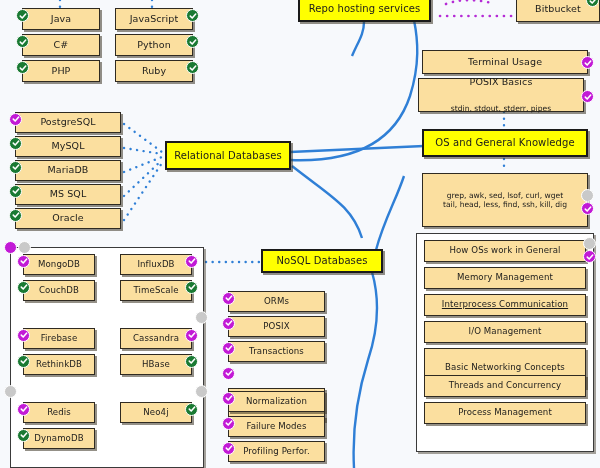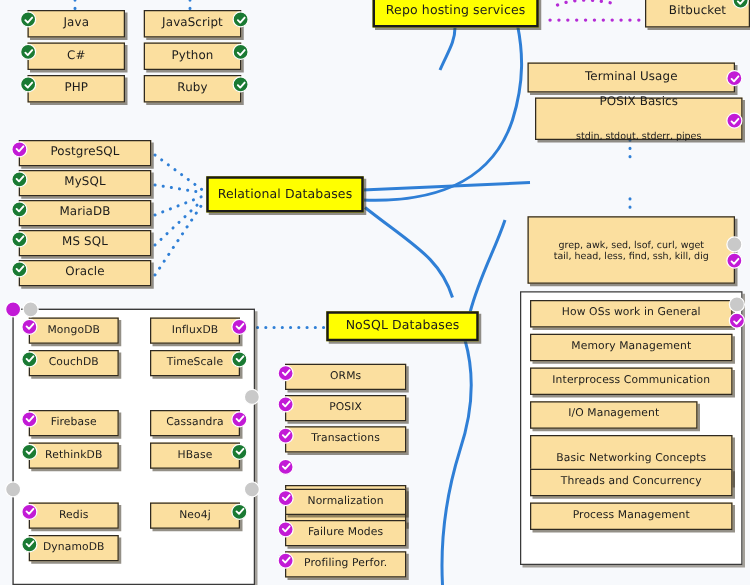--- a/index.html
+++ b/index.html
@@ -384,54 +384,57 @@
 
   <div class="node" style="left:422px;top:50px;width:166px;height:24px;">
     <span class="t">Terminal Usage</span>
   </div>
   <div class="badge prog" style="left:581px;top:56px;">
     <svg viewBox="0 0 10 10">
         <path d="M1.6 5.2 L4 7.6 L8.4 2.6" stroke="#fff" stroke-width="1.9" fill="none" stroke-linecap="round" stroke-linejoin="round"></path>
       </svg>
   </div>
 
-  <div class="node" style="left:428px;top:78px;width:166px;height:34px;gap:16px;">
+  <div class="node" style="left:418px;top:78px;width:166px;height:34px;gap:16px;">
     <span class="t">POSIX Basics</span>
     <span class="sub">stdin, stdout, stderr, pipes</span>
   </div>
   <div class="badge prog" style="left:581px;top:90px;">
     <svg viewBox="0 0 10 10">
         <path d="M1.6 5.2 L4 7.6 L8.4 2.6" stroke="#fff" stroke-width="1.9" fill="none" stroke-linecap="round" stroke-linejoin="round"></path>
       </svg>
   </div>
 
+  <div class="node primary" style="left:422px;top:129px;width:166px;height:28px;">
+    <span class="t">OS and General Knowledge</span>
+  </div>
 
   <div class="node" style="left:422px;top:173px;width:166px;height:54px;">
     <span class="sub">grep, awk, sed, lsof, curl, wget</span>
     <span class="sub">tail, head, less, find, ssh, kill, dig</span>
   </div>
   <div class="badge skip" style="left:581px;top:189px;"></div>
   <div class="badge prog" style="left:581px;top:202px;">
     <svg viewBox="0 0 10 10">
         <path d="M1.6 5.2 L4 7.6 L8.4 2.6" stroke="#fff" stroke-width="1.9" fill="none" stroke-linecap="round" stroke-linejoin="round"></path>
       </svg>
   </div>
 
   <div class="panel" style="left:416px;top:233px;width:178px;height:219px;"></div>
   <div id="os-list">
       <div class="node sm" style="left:424px;top:240px;width:162px;height:22px;text-align:right;">
         <span class="t">How OSs work in General</span>
       </div>
       <div class="node sm" style="left:424px;top:267px;width:162px;height:22px;">
         <span class="t">Memory Management</span>
       </div>
-      <div class="node sm" style="left:424px;top:294px;width:162px;height:22px;">
+      <div class="node sm" style="left:424px;top:294px;width:162px;height:22px;text-decoration:underline;">
         <span class="t">Interprocess Communication</span>
       </div>
-      <div class="node sm" style="left:424px;top:321px;width:134px;height:22px;">
+      <div class="node sm" style="left:424px;top:321px;width:162px;height:22px;">
         <span class="t">I/O Management</span>
       </div>
       <div class="node sm" style="left:424px;top:348px;width:162px;height:40px;">
         <span class="t">Basic Networking Concepts</span>
       </div>
       <div class="node sm" style="left:424px;top:375px;width:162px;height:22px;">
         <span class="t">Threads and Concurrency</span>
       </div>
       <div class="node sm" style="left:424px;top:402px;width:162px;height:22px;">
         <span class="t">Process Management</span>

